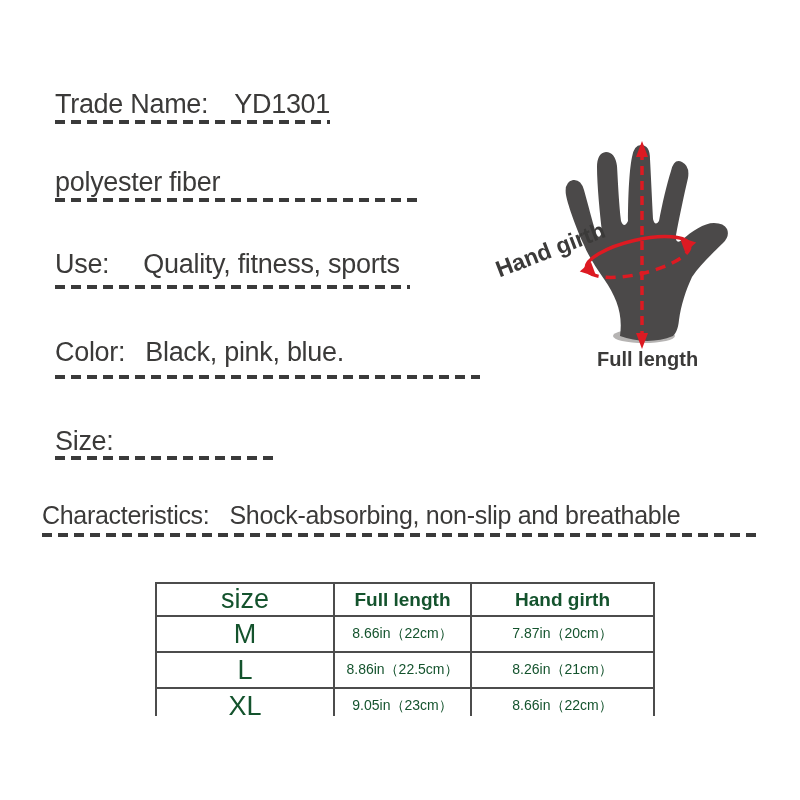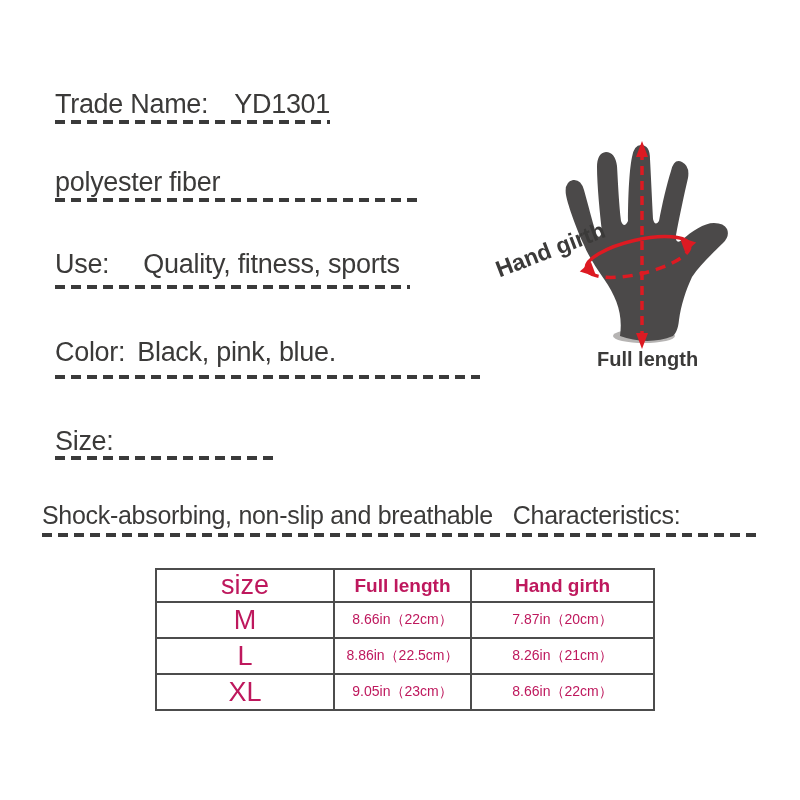--- a/index.html
+++ b/index.html
@@ -8,22 +8,22 @@
     font-family:"Liberation Sans", sans-serif; color:#3b3a39; overflow:hidden;
   }
   .spec-row { position:absolute; left:55px; }
   .spec-line { display:flex; align-items:baseline; font-size:27px; letter-spacing:-0.3px; line-height:30px; white-space:pre; }
   .spec-row.small .spec-line { font-size:25px; }
   .dashes {
     height:4px;
     background:repeating-linear-gradient(to right, #3a3a3a 0 10px, transparent 10px 16px);
   }
   .size-table {
-    position:absolute; left:155px; top:568px; width:498px;
-    border-collapse:collapse; table-layout:fixed; color:#be185d;
+    position:absolute; left:155px; top:582px; width:498px;
+    border-collapse:collapse; table-layout:fixed; color:#14532d;
   }
   .size-table th, .size-table td {
     border:2px solid #4c4c4c; text-align:center; vertical-align:middle;
     padding:0; white-space:nowrap; overflow:visible;
   }
   .size-table .head-size { font-size:27px; font-weight:400; height:31px; }
   .size-table .head-col { font-size:19px; font-weight:700; }
   .size-table .cell-size { font-size:27px; height:34px; }
   .size-table .cell-val { font-size:14px; }
   #hand-svg { position:absolute; left:540px; top:133px; }
@@ -53,38 +53,38 @@
 
   <div class="spec-row" style="top:249px;">
     <div class="spec-line" style="gap:34px;">
       <span>Use:</span>
       <span>Quality, fitness, sports</span>
     </div>
     <div class="dashes" style="width:355px; margin-top:6px;"></div>
   </div>
 
   <div class="spec-row" style="top:337px;">
-    <div class="spec-line" style="gap:12px;">
+    <div class="spec-line" style="gap:20px;">
       <span>Color:</span>
       <span>Black, pink, blue.</span>
     </div>
     <div class="dashes" style="width:425px; margin-top:8px;"></div>
   </div>
 
   <div class="spec-row" style="top:426px;">
     <div class="spec-line" style="gap:48px;">
       <span>Size:</span>
     </div>
     <div class="dashes" style="width:223px; margin-top:0px;"></div>
   </div>
 
   <div class="spec-row small" style="top:500px; left:42px;">
     <div class="spec-line" style="gap:20px;">
+      <span>Characteristics:</span>
       <span>Shock-absorbing, non-slip and breathable</span>
-      <span>Characteristics:</span>
     </div>
     <div class="dashes" style="width:720px; margin-top:3px;"></div>
   </div>
 
   <svg id="hand-svg" width="200" height="235" viewBox="0 0 200 235">
 
     <ellipse cx="104" cy="203" rx="31" ry="7" fill="#b6b4b3"></ellipse>
 
     <path d="M 80 203
              C 83 181, 77 165, 64 146

